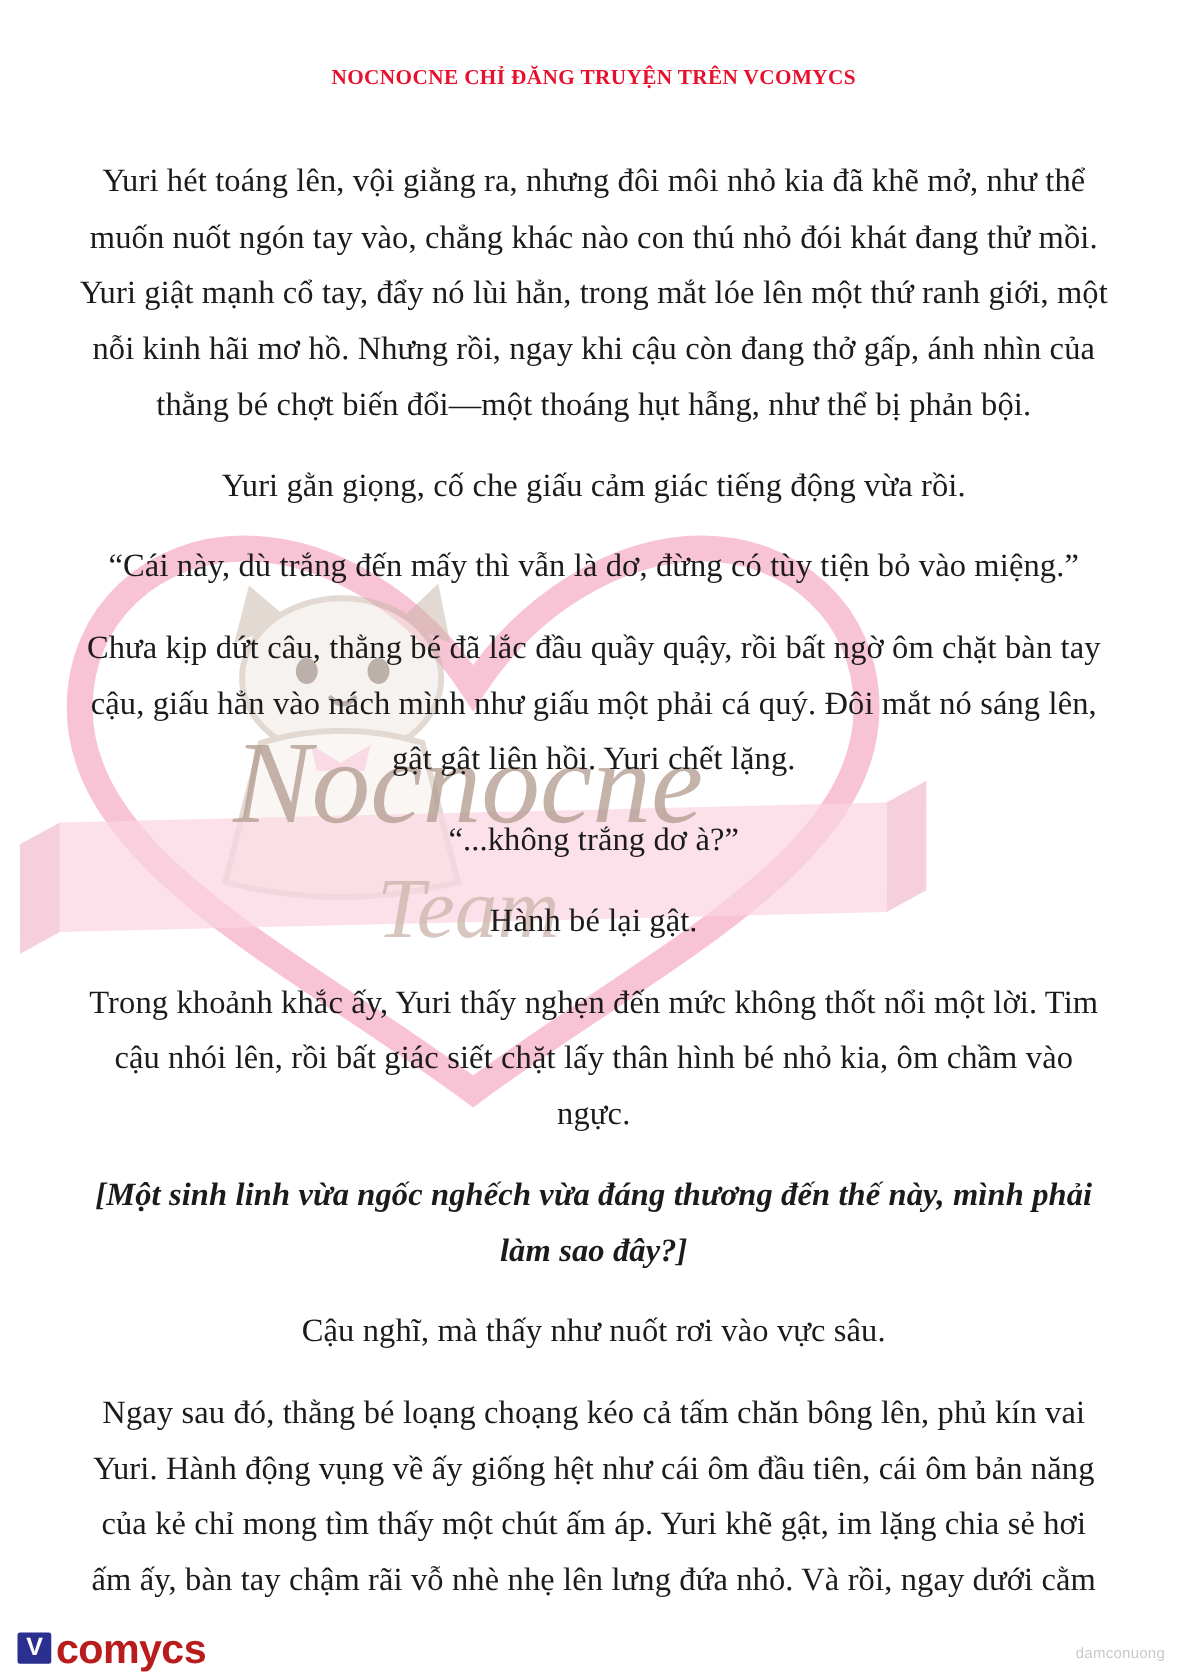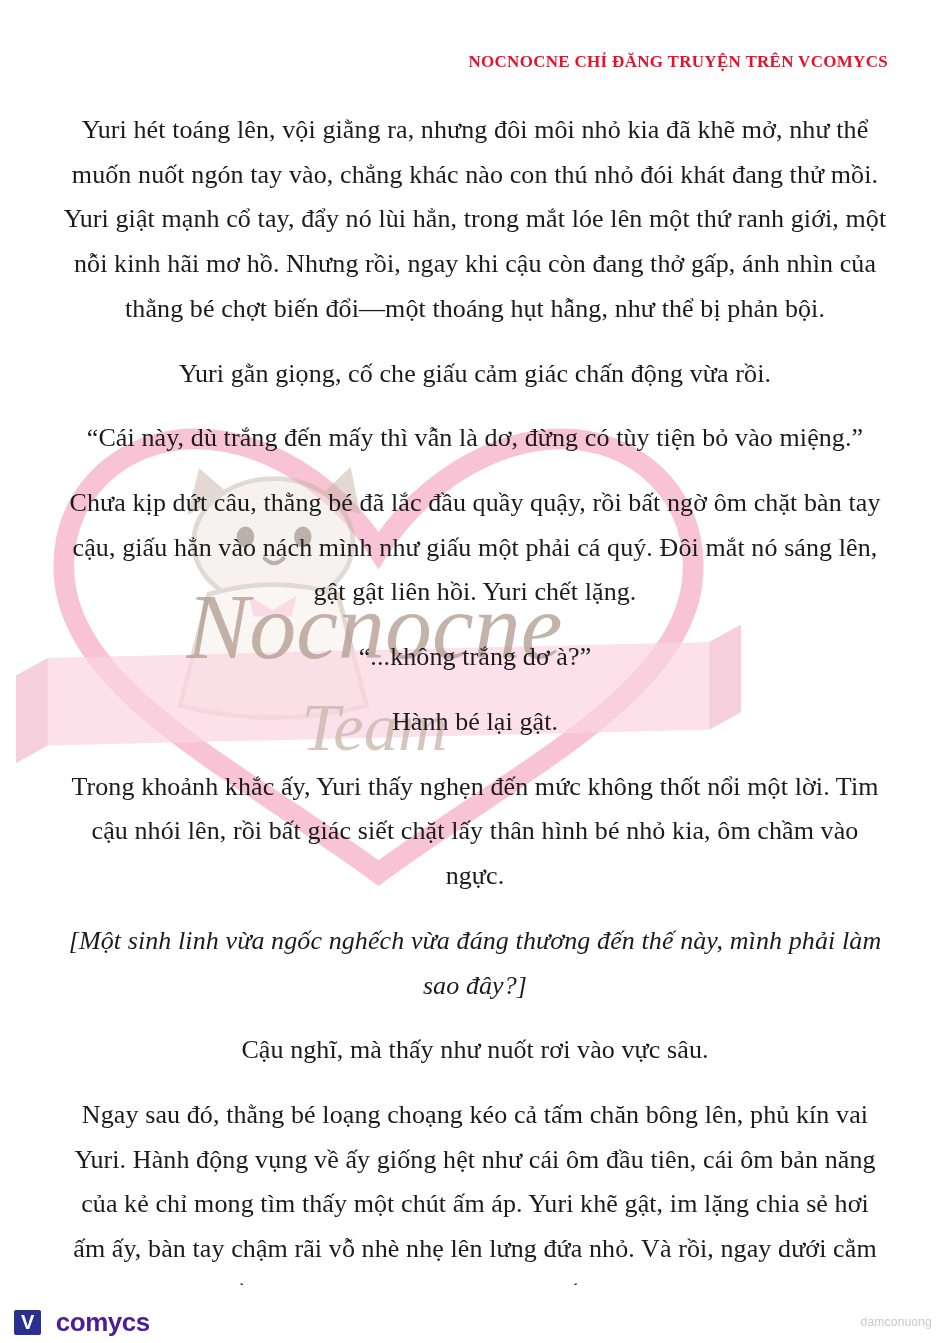--- a/index.html
+++ b/index.html
@@ -39,34 +39,34 @@
     position: relative;
     z-index: 3;
     padding: 52px 62px 0 62px;
   }
   .header-note {
     color: #e8112d;
     font-family: "Liberation Serif", serif;
     font-weight: bold;
     font-size: 17px;
     letter-spacing: 0.3px;
-    text-align: right;
-    margin: 0 0 36px 0;
+    text-align: center;
+    margin: 0 0 51px 0;
   }
   p.para {
     font-size: 26px;
     line-height: 1.72;
     color: #1b1b1b;
     margin: 0 0 20px 0;
     text-align: center;
     letter-spacing: 0.1px;
   }
   p.para.italic-note {
     font-style: italic;
-    font-weight: normal;
+    font-weight: bold;
   }
 
   
   .footer {
     position: absolute;
     left: 0;
     bottom: 0;
     width: 950px;
     height: 58px;
     background: #ffffff;
@@ -85,27 +85,26 @@
     color: #ffffff;
     font-family: "Liberation Sans", sans-serif;
     font-weight: bold;
     font-size: 20px;
     padding: 2px 7px 3px 7px;
     letter-spacing: -0.5px;
     line-height: 1;
     border-radius: 2px;
   }
   .logo-text {
-    color: #4c1d95;
+    color: #b91c1c;
     font-family: "Liberation Sans", sans-serif;
     font-weight: bold;
-    font-size: 26px;
+    font-size: 33px;
     letter-spacing: -0.5px;
     line-height: 1;
-    margin-left: 11px;
   }
   .footer-right {
     position: absolute;
     right: 18px;
     bottom: 14px;
     color: #c9c9c9;
     font-family: "Liberation Sans", sans-serif;
     font-size: 12px;
     letter-spacing: 0.2px;
   }
@@ -153,21 +152,21 @@
 
       <text x="470" y="330" text-anchor="middle" font-family="Liberation Serif, serif" font-size="118" font-style="italic" fill="#b49e92" opacity="0.78">Nocnocne</text>
       <text x="470" y="445" text-anchor="middle" font-family="Liberation Serif, serif" font-size="86" font-style="italic" fill="#cdb8ad" opacity="0.8">Team</text>
     </svg>
   </div>
 
   <div class="content">
     <div class="header-note">NOCNOCNE CHỈ ĐĂNG TRUYỆN TRÊN VCOMYCS</div>
 
     <p class="para">Yuri hét toáng lên, vội giằng ra, nhưng đôi môi nhỏ kia đã khẽ mở, như thể muốn nuốt ngón tay vào, chẳng khác nào con thú nhỏ đói khát đang thử mồi. Yuri giật mạnh cổ tay, đẩy nó lùi hẳn, trong mắt lóe lên một thứ ranh giới, một nỗi kinh hãi mơ hồ. Nhưng rồi, ngay khi cậu còn đang thở gấp, ánh nhìn của thằng bé chợt biến đổi—một thoáng hụt hẫng, như thể bị phản bội.</p>
-    <p class="para">Yuri gằn giọng, cố che giấu cảm giác chấn động vừa rồi.</p>
+    <p class="para">Yuri gằn giọng, cố che giấu cảm giác tiếng động vừa rồi.</p>
     <p class="para">“Cái này, dù trắng đến mấy thì vẫn là dơ, đừng có tùy tiện bỏ vào miệng.”</p>
     <p class="para">Chưa kịp dứt câu, thằng bé đã lắc đầu quầy quậy, rồi bất ngờ ôm chặt bàn tay cậu, giấu hẳn vào nách mình như giấu một phải cá quý. Đôi mắt nó sáng lên, gật gật liên hồi. Yuri chết lặng.</p>
     <p class="para">“...không trắng dơ à?”</p>
     <p class="para">Hành bé lại gật.</p>
     <p class="para">Trong khoảnh khắc ấy, Yuri thấy nghẹn đến mức không thốt nổi một lời. Tim cậu nhói lên, rồi bất giác siết chặt lấy thân hình bé nhỏ kia, ôm chầm vào ngực.</p>
     <p class="para italic-note">[Một sinh linh vừa ngốc nghếch vừa đáng thương đến thế này, mình phải làm sao đây?]</p>
     <p class="para">Cậu nghĩ, mà thấy như nuốt rơi vào vực sâu.</p>
     <p class="para">Ngay sau đó, thằng bé loạng choạng kéo cả tấm chăn bông lên, phủ kín vai Yuri. Hành động vụng về ấy giống hệt như cái ôm đầu tiên, cái ôm bản năng của kẻ chỉ mong tìm thấy một chút ấm áp. Yuri khẽ gật, im lặng chia sẻ hơi ấm ấy, bàn tay chậm rãi vỗ nhè nhẹ lên lưng đứa nhỏ. Và rồi, ngay dưới cằm cậu, một luồng hơi tí tách tràn ra—đó là tiếng cười khe khẽ của nó.</p>
   </div>
 

